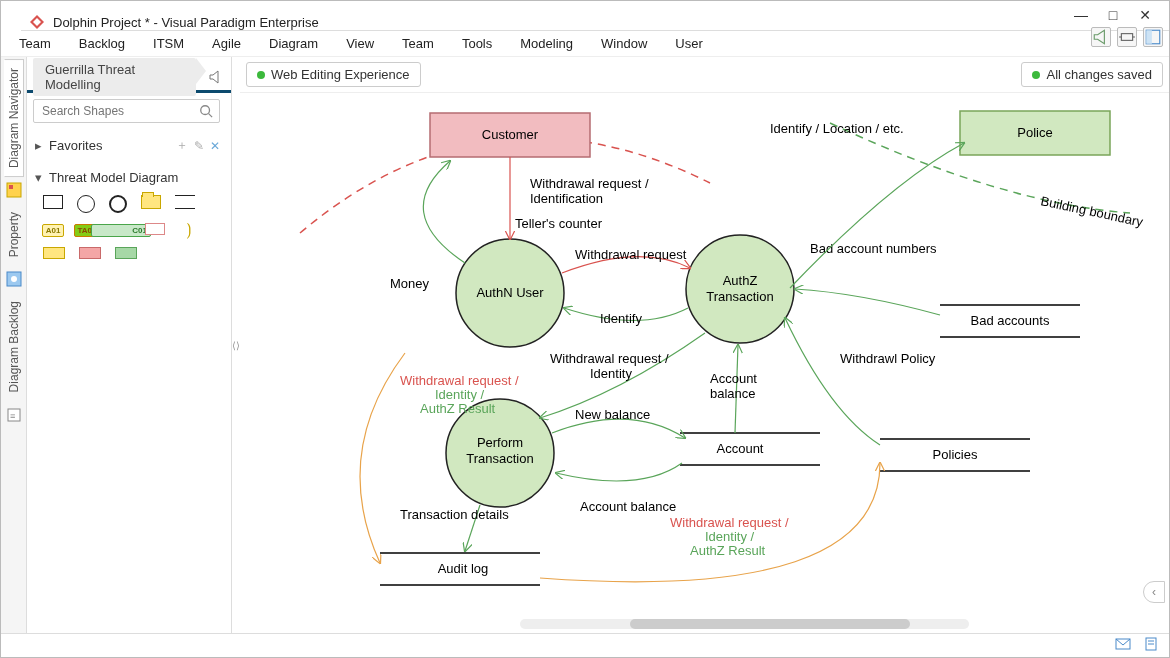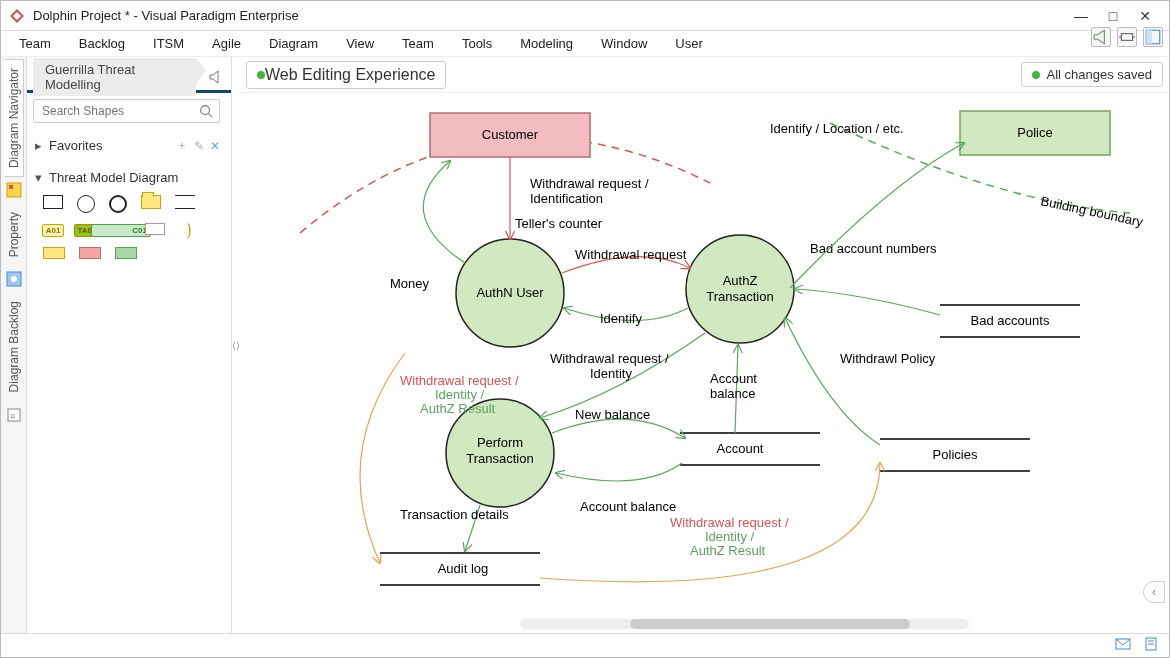--- a/index.html
+++ b/index.html
@@ -1,20 +1,20 @@
 <!DOCTYPE html>
 <html><head>
 <meta charset="utf-8">
 <style>
   * { box-sizing: border-box; }
   html, body { margin:0; padding:0; font-family: "Segoe UI", Arial, sans-serif; font-size:13px; color:#222; }
   body { width:1170px; height:658px; background:#fff; overflow:hidden; position:relative; border:1px solid #bbb; }
 
   
-  .titlebar { height:30px; display:flex; align-items:center; padding:0 8px; border-bottom:1px solid #ddd; }
+  .titlebar { height:30px; display:flex; align-items:flex-end; padding:0 8px; border-bottom:1px solid #ddd;margin-left:20px; }
   .titlebar .logo { width:16px; height:16px; margin-right:8px; display:inline-flex; }
   .titlebar .title { flex:1; font-size:13px; }
   .win-btn { width:32px; height:30px; display:inline-flex; align-items:center; justify-content:center; font-size:14px; color:#333; }
 
   
   .menubar { height:26px; display:flex; align-items:center; padding:0 4px; background:#fff; border-bottom:1px solid #eee; }
   .menubar .item { padding:4px 14px; color:#222; font-size:13px; }
 
   
   .content { display:flex; height:calc(100% - 30px - 26px - 24px); }
@@ -54,21 +54,21 @@
   .pal.pinkrect{ width:20px; height:12px; border:1px solid #d88; background:#fff; }
   .pal.curve{ color:#c9a700; font-size:16px; line-height:12px; }
   .pal.tag{ width:22px; height:12px; background:#ffe680; border:1px solid #c9a700; }
   .pal.redtag{ width:22px; height:12px; background:#f4a6a6; border:1px solid #c96a6a; }
   .pal.grntag{ width:22px; height:12px; background:#a6d8a6; border:1px solid #5aa55a; }
 
   .splitter-handle{ width:8px; display:flex; align-items:center; justify-content:center; color:#999; font-size:10px; cursor:col-resize; }
 
   .canvas-wrap{ flex:1; display:flex; flex-direction:column; position:relative; }
   .canvas-head{ height:36px; display:flex; align-items:center; padding:0 6px; gap:8px; border-bottom:1px solid #eee; }
-  .tab-pill{ display:flex; align-items:center; border:1px solid #ccc; border-radius:3px; padding:4px 10px; font-size:16px; color:#333; }
+  .tab-pill{ display:flex; align-items:center; border:1px solid #ccc; border-radius:3px; padding:4px 10px; font-size:13px; color:#333; gap:6px; }
   .dot{ width:8px; height:8px; border-radius:50%; background:#3cb93c; display:inline-block; }
   .canvas-head .spacer{ flex:1; }
   .save-ind{ display:flex; align-items:center; gap:6px; color:#333; border:1px solid #ccc; padding:4px 10px; border-radius:3px; }
   .tool-ic{ width:20px; height:20px; border:1px solid #bbb; border-radius:2px; display:inline-flex; align-items:center; justify-content:center; color:#555; background:#f6f6f6; margin-left:2px; }
 
   .canvas{ flex:1; position:relative; overflow:hidden; background:#fff; }
   .canvas svg{ position:absolute; left:0; top:0; }
   .shape-label{ font-size:13px; text-anchor:middle; fill:#000; }
   .link-label{ font-size:13px; fill:#000; }
   .red-lbl{ fill:#d9534f; }

